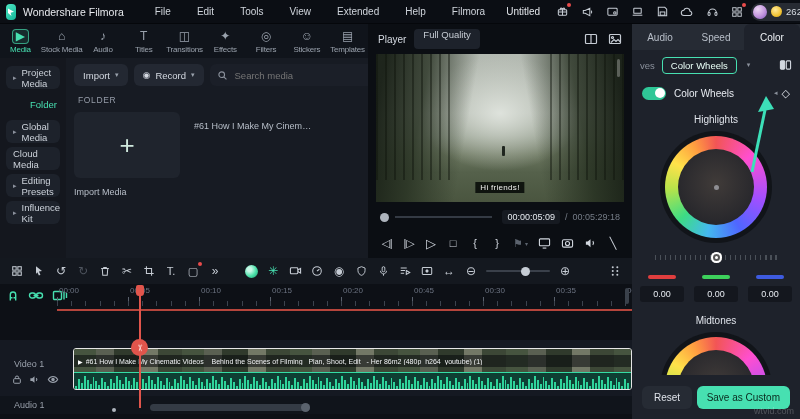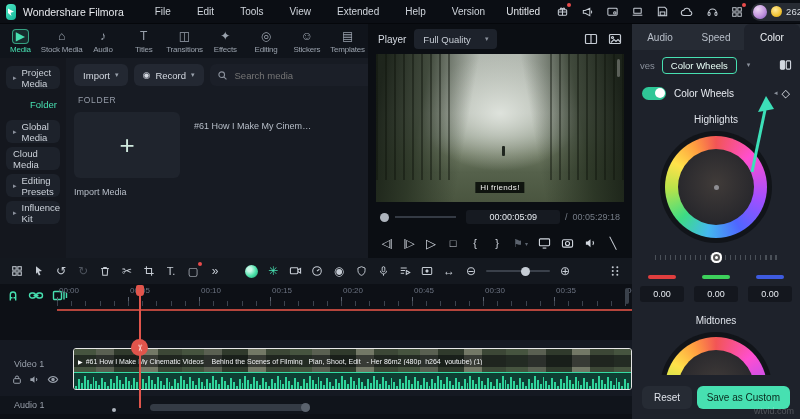--- a/index.html
+++ b/index.html
@@ -65,29 +65,29 @@
   .trees-right{position:absolute;right:0;top:0;width:42%;height:100%;
     background:linear-gradient(260deg, rgba(22,29,20,.96) 8%, rgba(36,46,31,.8) 42%, rgba(36,46,31,0) 80%);}
   .trunks{position:absolute;top:0;width:30%;height:85%;background:repeating-linear-gradient(90deg,rgba(14,19,11,.45) 0 2px,transparent 2px 9px);}
   .person{position:absolute;left:51%;top:62%;width:3px;height:10px;background:#20261f;border-radius:1px;}
   .caption-band{position:absolute;left:50%;transform:translateX(-50%);bottom:9px;background:rgba(5,8,6,.85);color:#f0f0ee;font-size:8px;padding:1px 5px;letter-spacing:.3px;white-space:nowrap;}
 
   
   .player-panel{position:absolute;left:368px;top:24px;width:264px;height:234px;background:#0b0e13;}
   .player-header{display:flex;align-items:center;height:30px;padding:0 10px;gap:8px;}
   .player-title{font-size:10px;color:#d5dae2;}
-  .quality-select{display:flex;align-items:center;gap:14px;background:#1d222b;border-radius:4px;height:20px;padding:0 9px;font-size:9.5px;color:#c6ccd4;}
+  .quality-select{display:flex;align-items:center;gap:14px;background:#1d222b;border-radius:4px;height:20px;padding:0 9px;font-size:9.5px;color:#c6ccd4;flex-direction:column;}
   .quality-select .chev{font-size:7px;color:#8b919c;}
   .ph-right{margin-left:auto;display:flex;align-items:center;gap:10px;}
   .video-area{position:absolute;left:8px;right:8px;top:30px;height:148px;background:#000;}
   .preview-vslider{position:absolute;right:4px;top:5px;width:3px;height:18px;border-radius:2px;background:rgba(255,255,255,.28);}
   .seek-row{position:absolute;left:12px;right:12px;top:184px;height:18px;display:flex;align-items:center;}
   .seek-thumb{width:9px;height:9px;border-radius:50%;background:#aeb4bd;}
   .seek-line{flex:1;height:2px;background:#343a44;margin:0 10px 0 6px;}
-  .time-cur{font-size:9px;color:#e7ebf1;background:#161a21;padding:2px 23px;border-radius:3px;}
+  .time-cur{font-size:9px;color:#e7ebf1;background:#161a21;padding:2px 5px;border-radius:3px;}
   .time-sep,.time-total{font-size:9px;color:#767d88;margin-left:5px;}
   .controls-row{position:absolute;left:0;right:0;top:206px;height:26px;display:flex;align-items:center;justify-content:center;gap:10px;color:#d2d7df;}
   .ctl{font-size:11px;display:flex;align-items:center;justify-content:center;min-width:12px;}
   .ctl.play{font-size:13px;}
   .ctl.dim{color:#5c636e;}
 
   
   .right-panel{position:absolute;left:632px;top:24px;width:168px;height:395px;background:#1e222b;}
   .rp-tabs{display:flex;height:26px;background:#262b34;}
   .rp-tab{flex:1;display:flex;align-items:center;justify-content:center;font-size:10px;color:#b8bfc9;}
@@ -172,21 +172,21 @@
         </svg>
     </div>
     <div class="appname">Wondershare Filmora</div>
     <div class="menus">
       <span class="menu-item">File</span>
       <span class="menu-item">Edit</span>
       <span class="menu-item">Tools</span>
       <span class="menu-item">View</span>
       <span class="menu-item">Extended</span>
       <span class="menu-item">Help</span>
-      <span class="menu-item">Version</span>
+      <span class="menu-item">Filmora</span>
     </div>
     <span style="flex:1"></span>
     <div class="untitled">Untitled</div>
     <span style="flex:0.6"></span>
     <div class="tb-icons">
       <span class="tbico">
         <svg width="13" height="13" viewBox="0 0 14 14" stroke="#c6ccd4" fill="none" stroke-width="1.1">
             <rect x="2.5" y="5" width="9" height="6" rx="1"></rect>
             <path d="M7 5v6M2.5 7.5h9M5 5C4 3.5 5.5 2.5 7 4.5c1.5-2 3-1 2 .5"></path>
           </svg>
@@ -266,21 +266,21 @@
       <div class="mtab">
         <span class="ticon">◫</span>
         <span class="tlabel">Transitions</span>
       </div>
       <div class="mtab">
         <span class="ticon">✦</span>
         <span class="tlabel">Effects</span>
       </div>
       <div class="mtab">
         <span class="ticon">◎</span>
-        <span class="tlabel">Editing</span>
+        <span class="tlabel">Filters</span>
       </div>
       <div class="mtab">
         <span class="ticon">☺</span>
         <span class="tlabel">Stickers</span>
       </div>
       <div class="mtab">
         <span class="ticon">▤</span>
         <span class="tlabel">Templates</span>
       </div>
     </div>

